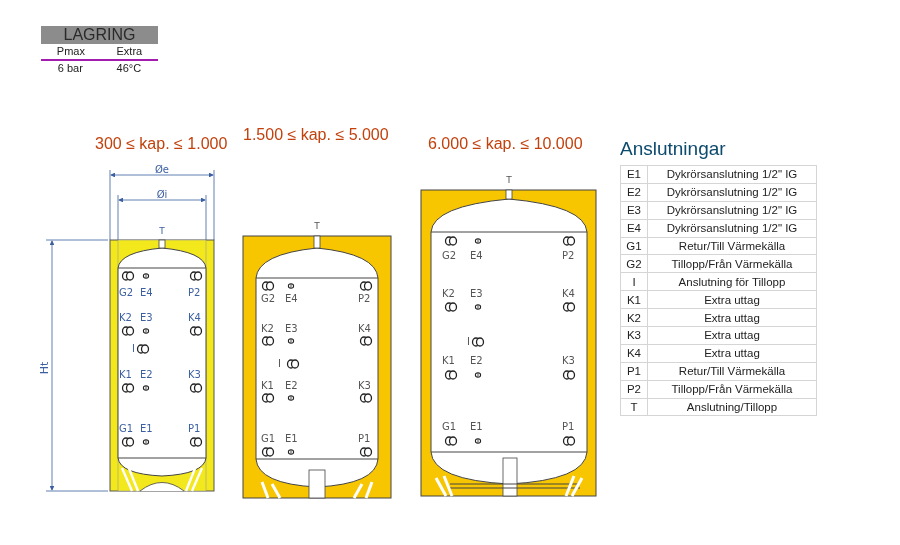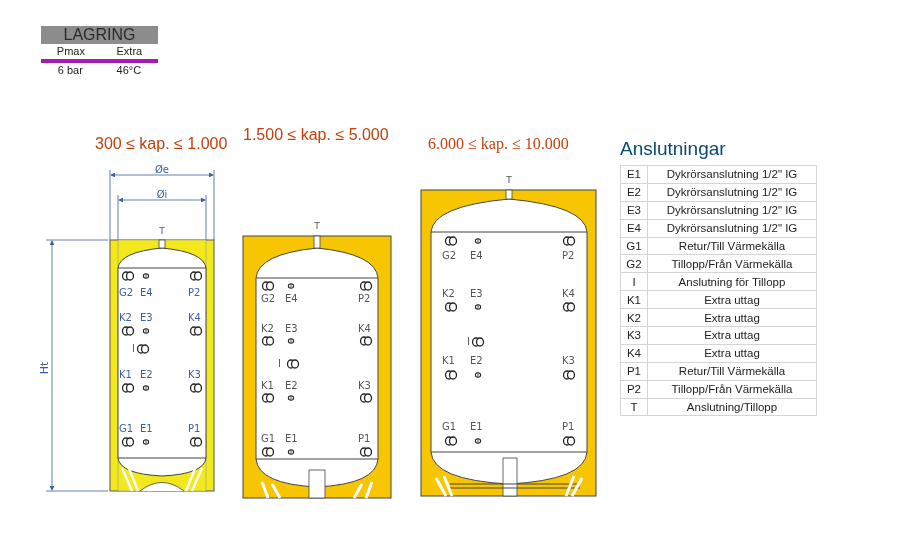--- a/index.html
+++ b/index.html
@@ -3,21 +3,21 @@
 <meta charset="utf-8">
 <style>
   html, body { margin: 0; padding: 0; background: #ffffff; }
   body { width: 900px; height: 545px; position: relative; overflow: hidden; font-family: "Liberation Sans", sans-serif; color: #222; }
   .abs { position: absolute; }
 
   
   .lag { left: 41px; top: 26px; width: 117px; font-size: 11px; color: #222; }
   .lag-head { background: #8c8c8c; color: #2a2a2a; text-align: center; height: 18px; line-height: 18px; font-size: 16px; }
   .lag-row { display: flex; justify-content: space-around; height: 15px; line-height: 15px; }
-  .lag-row.first { border-bottom: 4px solid #a21caf; }
+  .lag-row.first { border-bottom: 2px solid #a21caf; }
 
   .cap { font-size: 16px; color: #c2410c; white-space: nowrap; }
 
   
   .conn-title { left: 620px; top: 138px; font-size: 19px; color: #0c4a6e; }
   .conn { left: 620px; top: 165px; width: 197px; border-collapse: collapse; font-size: 11.5px; }
   .conn td { border: 1px solid #d5d5d5; height: 16.9px; padding: 0; line-height: 16px; }
   .conn td.code { width: 26px; text-align: center; }
   .conn td.desc { text-align: center; }
 
@@ -33,21 +33,21 @@
     <span>Extra</span>
   </div>
   <div class="lag-row">
     <span>6 bar</span>
     <span>46°C</span>
   </div>
 </div>
 
 <div class="abs cap" style="left:95px; top:135px;">300 ≤ kap. ≤ 1.000</div>
 <div class="abs cap" style="left:243px; top:126px;">1.500 ≤ kap. ≤ 5.000</div>
-<div class="abs cap" style="left:428px; top:135px;font-family:Liberation Serif, serif;">6.000 ≤ kap. ≤ 10.000</div>
+<div class="abs cap" style="left:428px; top:135px;">6.000 ≤ kap. ≤ 10.000</div>
 
 <svg class="abs" style="left:0; top:0;" width="610" height="545">
   <defs>
     <marker id="arr" markerWidth="6" markerHeight="6" refX="5" refY="3" orient="auto">
       <path d="M0,0 L6,3 L0,6 z" fill="#3b5fa0"></path>
     </marker>
     <marker id="arrs" markerWidth="6" markerHeight="6" refX="1" refY="3" orient="auto">
       <path d="M6,0 L0,3 L6,6 z" fill="#3b5fa0"></path>
     </marker>
     <g id="dblring">

